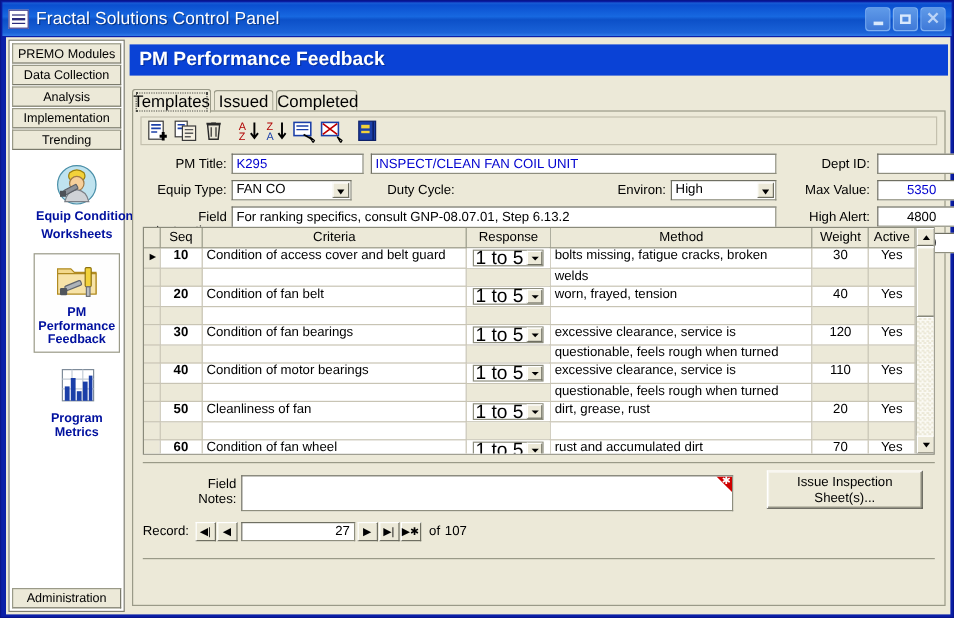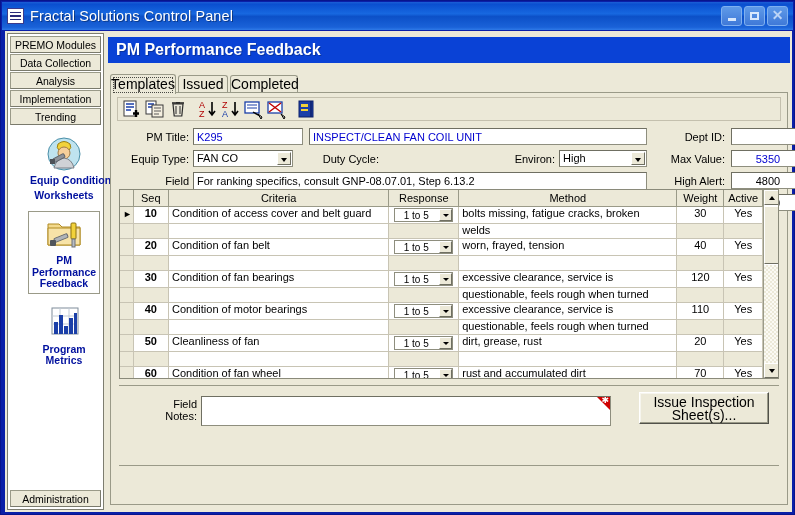--- a/index.html
+++ b/index.html
@@ -151,21 +151,21 @@
   .c-marker{width:12px;background:#ece9d8 !important;border-right:1px solid #9a9a88;text-align:center;padding:0;}
   .c-seq{width:33px;text-align:center;font-weight:bold;background:#fff;}
   .c-crit{width:210px;}
   .c-resp{width:66px;background:#fff;position:relative;padding:0;}
   .c-meth{width:208px;}
   .c-wt{width:44px;text-align:center;}
   .c-act{width:36px;text-align:center;}
   .selmark{color:#000;font-size:9px;line-height:15px;}
   .respcell{
     position:relative;margin:1px 2px;height:14px;box-sizing:border-box;
-    border:1px solid #8e8e7e;background:#fff;font-size:10px;line-height:13px;text-align:center;
+    border:1px solid #8e8e7e;background:#fff;font-size:16px;line-height:13px;text-align:center;
     padding-right:15px;
   }
   .respcell .arrow{
     position:absolute;right:0px;top:0px;width:13px;height:12px;
     background:#ece9d8;border:1px solid #fff;border-right-color:#6f6f62;border-bottom-color:#6f6f62;
     box-sizing:border-box;
   }
   .respcell .arrow::after{
     content:"";position:absolute;left:2.5px;top:4px;
     border-left:3px solid transparent;border-right:3px solid transparent;border-top:3.5px solid #000;
@@ -205,21 +205,21 @@
   .flagcorner{
     position:absolute;right:0;top:0;width:0;height:0;
     border-top:13px solid #cf0000;border-left:13px solid transparent;
   }
   .flagstar{position:absolute;right:1px;top:-1px;color:#fff;font-size:9px;line-height:9px;}
   .issue-btn{
     position:absolute;left:520px;top:6px;width:130px;height:32px;
     background:#ece9d8;box-sizing:border-box;
     border:1px solid #fff;border-right-color:#51514a;border-bottom-color:#51514a;
     box-shadow:inset -1px -1px 0 #9a9a88, inset 1px 1px 0 #f6f5ee;
-    font-size:14px;line-height:13px;text-align:center;padding-top:3px;color:#000;
+    font-size:11px;line-height:13px;text-align:center;padding-top:3px;color:#000;
   }
   .recnav{position:absolute;left:0;top:48px;height:18px;display:flex;align-items:center;font-size:11px;}
   .recnav .rl{margin-right:5px;}
   .nbtn{
     width:17px;height:16px;background:#ece9d8;box-sizing:border-box;
     border:1px solid #fff;border-right-color:#6f6f62;border-bottom-color:#6f6f62;
     position:relative;margin-right:1px;font-size:9px;line-height:14px;text-align:center;color:#000;
   }
   .recbox{
     width:95px;height:16px;background:#fff;box-sizing:border-box;
@@ -600,18 +600,29 @@
           <div class="notes-fld">
             <span></span>
             <span class="flagcorner"></span>
             <span class="flagstar">✱</span>
           </div>
           <div class="issue-btn">
             <span>Issue Inspection</span><br>
             <span>Sheet(s)...</span>
           </div>
 
+          <div class="recnav">
+            <span class="rl">Record:</span>
+            <span class="nbtn">◀|</span>
+            <span class="nbtn">◀</span>
+            <input class="recbox" value="27" style="">
+            <span class="nbtn">▶</span>
+            <span class="nbtn">▶|</span>
+            <span class="nbtn">▶✱</span>
+            <span class="ofcount">of</span>
+            <span class="ofcount" style="margin-left:4px;">107</span>
+          </div>
         </div>
 
       </div>
     </div>
   </div>
 </div>
 
 </body></html>

